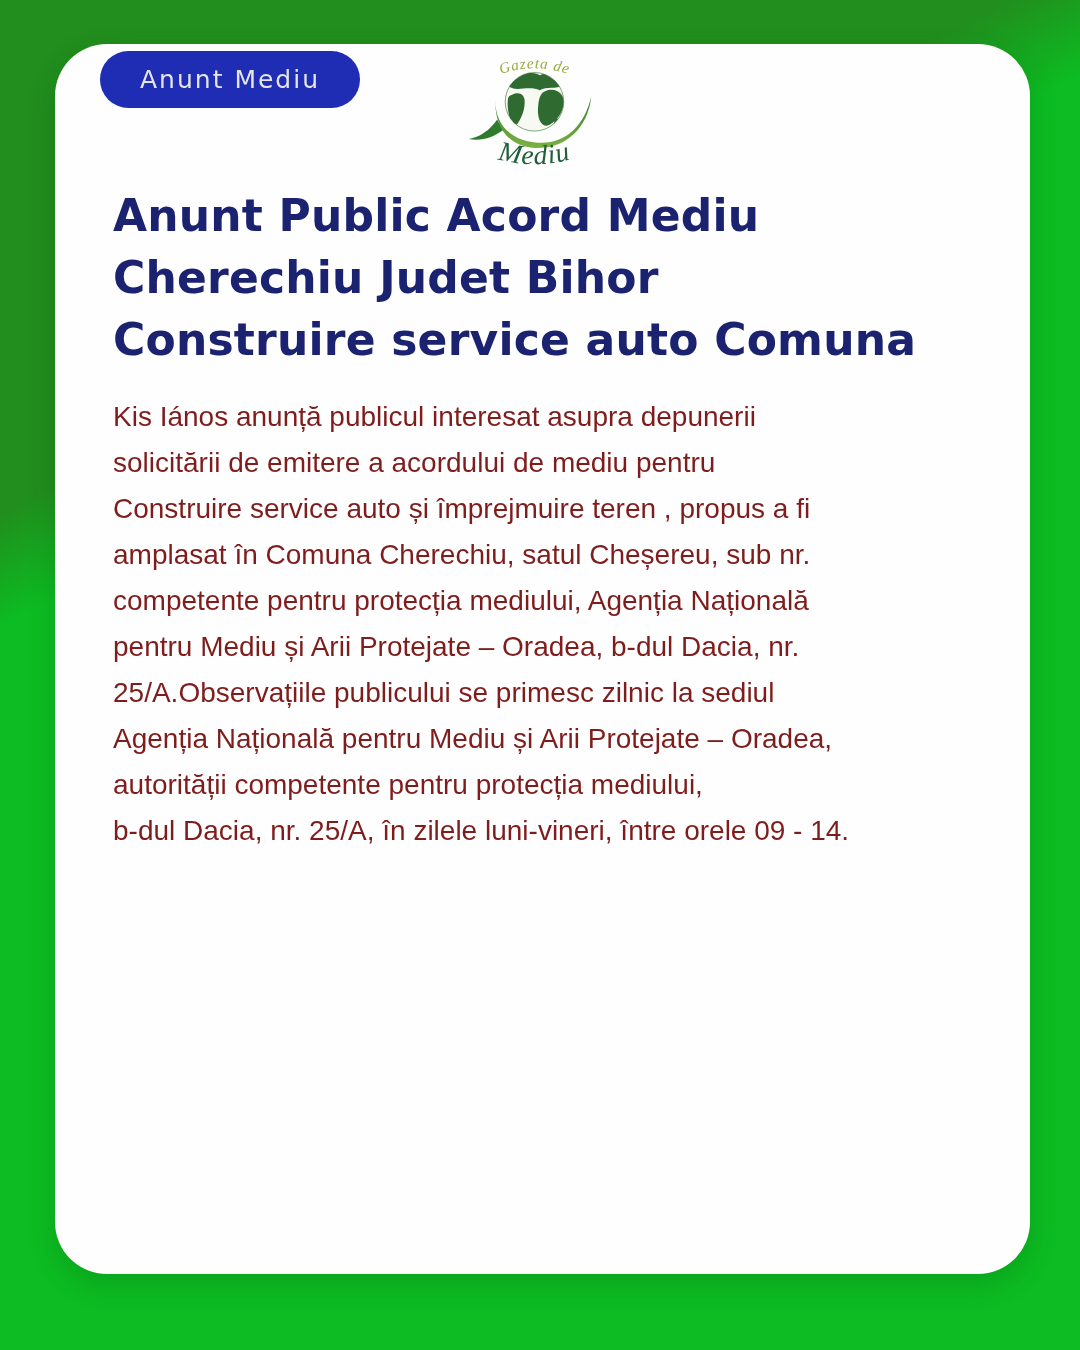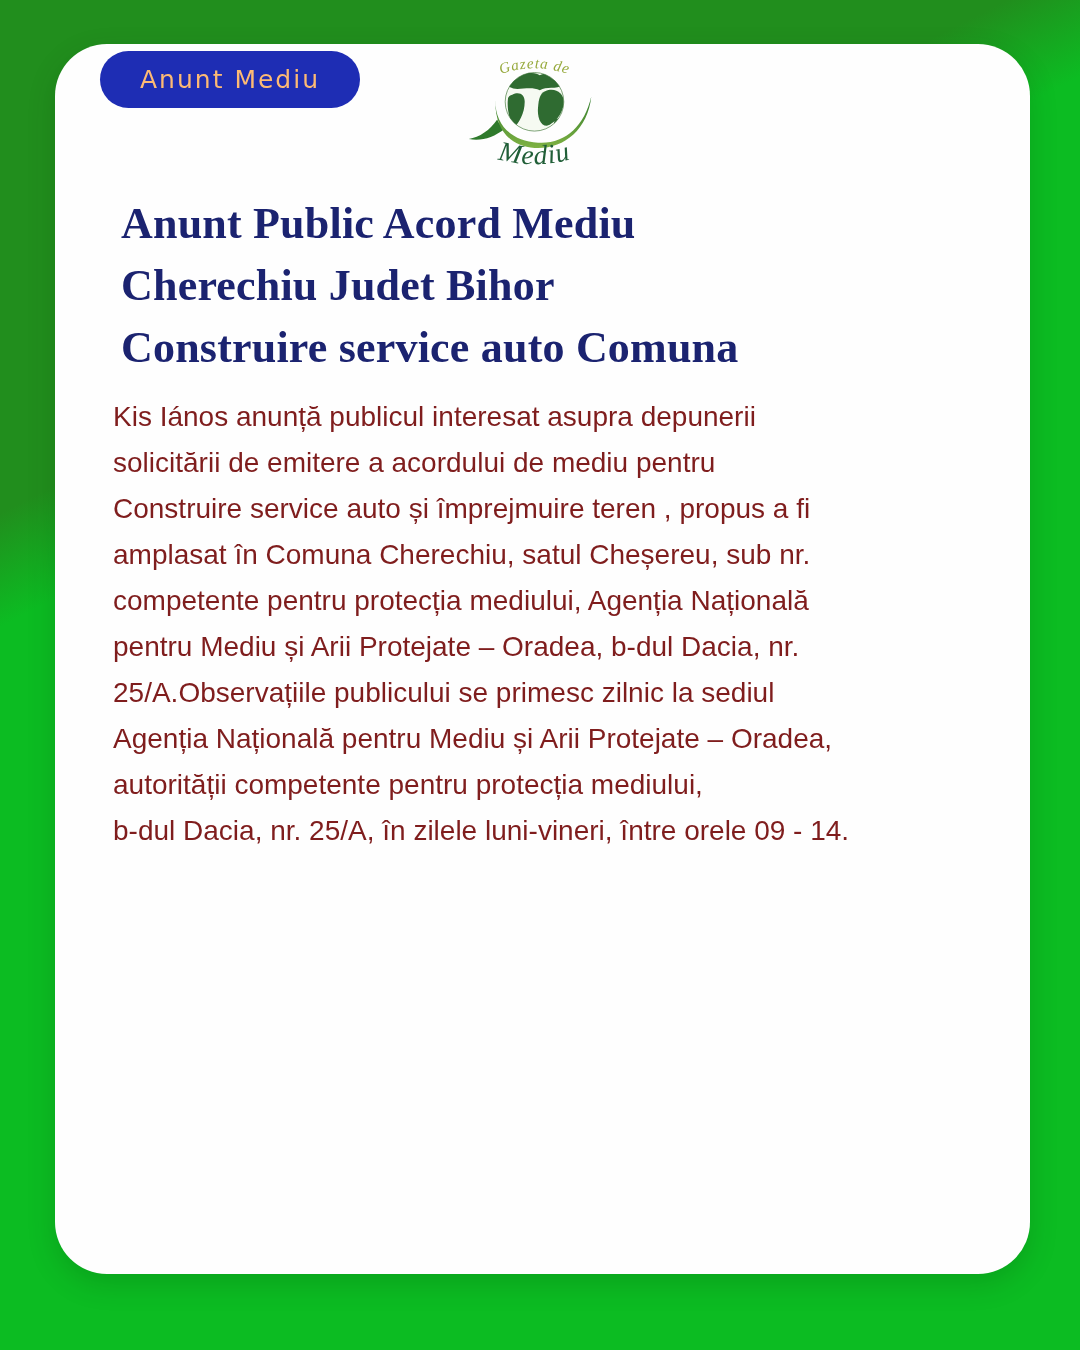--- a/index.html
+++ b/index.html
@@ -19,21 +19,21 @@
     box-shadow: 0 10px 28px rgba(0, 50, 0, 0.18);
   }
   .badge {
     position: absolute;
     left: 45px; top: 7px;
     height: 57px;
     display: inline-flex;
     align-items: center;
     padding: 0 40px;
     background: #1e2db4;
-    color: #fdba74;
+    color: #e5e5e5;
     border-radius: 29px;
     font-size: 25px;
     font-weight: 500;
     letter-spacing: 2px;
     border: none;
     cursor: pointer;
     font-family: "DejaVu Sans", "Liberation Sans", sans-serif;
   }
   .logo {
     position: absolute;
@@ -53,27 +53,26 @@
   .logo-arc-bottom {
     font-family: "Liberation Serif", serif;
     font-style: italic;
     font-size: 31px;
     letter-spacing: 1px;
     fill: #215f38;
   }
   .title {
     position: absolute;
     left: 58px; top: 141px;
-    margin: 8px;
+    margin: 0;
     color: #1b2370;
     font-size: 44px;
     line-height: 62px;
     font-weight: 700;
     letter-spacing: 0.2px;
-    font-family: Liberation Serif, serif;
   }
   .title .tline { display: block; white-space: nowrap; }
   .bodytext {
     position: absolute;
     left: 58px; top: 350px;
     width: 870px;
     color: #7f1d1d;
     font-size: 28px;
     line-height: 46px;
     font-family: "Liberation Sans", sans-serif;

